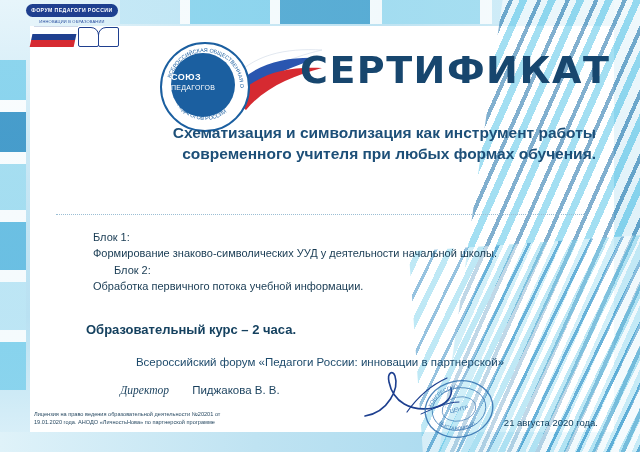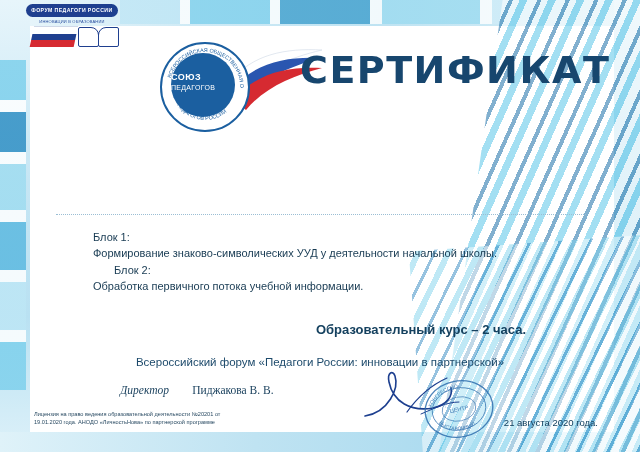--- a/index.html
+++ b/index.html
@@ -280,21 +280,21 @@
     color: #173a52;
     font-size: 11px;
     line-height: 15.5px;
     z-index: 7;
   }
   .block-label { margin-top: 2px; margin-left: 21px; }
   .course {
     position: absolute;
     left: 86px; top: 322px;
     width: 440px;
-    text-align: right;
+    text-align: left;
     font-size: 13px;
     font-weight: bold;
     color: #15415f;
     z-index: 7;
   }
   .forum-line {
     position: absolute;
     left: 60px; top: 356px;
     width: 520px;
     text-align: center;
@@ -309,21 +309,20 @@
     font-size: 11.5px;
     color: #183f5c;
     z-index: 7;
   }
   .director-row .label {
     font-family: "Liberation Serif", serif;
     font-style: italic;
   }
   .director-row .name {
     margin-left: 20px;
-    font-family: Liberation Serif, serif;
   }
 
   .license {
     position: absolute;
     left: 34px; bottom: 26px;
     width: 210px;
     font-size: 5.6px;
     line-height: 8px;
     color: #2a4b63;
     z-index: 7;
@@ -401,20 +400,21 @@
 
   <div class="swoosh">
     <svg width="96" height="62" viewBox="0 0 96 62">
       <path d="M2,34 C24,6 58,0 94,2 C60,10 32,22 14,46 Z" fill="#ffffff" stroke="#cfd9e6" stroke-width="0.6"></path>
       <path d="M4,42 C26,14 60,8 94,10 C62,18 34,30 16,54 Z" fill="#2a56b0"></path>
       <path d="M6,52 C28,24 62,18 94,20 C64,28 36,40 18,62 Z" fill="#d62a31"></path>
     </svg>
   </div>
 
   <div class="title">СЕРТИФИКАТ</div>
+  <div class="subtitle">Схематизация и символизация как инструмент работы современного учителя при любых формах обучения.</div>
 
   <div class="dotted-line"></div>
 
   <div class="body-text">
     <div>Блок 1:</div>
     <div>Формирование знаково-символических УУД у деятельности начальной школы.</div>
     <div class="block-label">Блок 2:</div>
     <div>Обработка первичного потока учебной информации.</div>
   </div>
 

